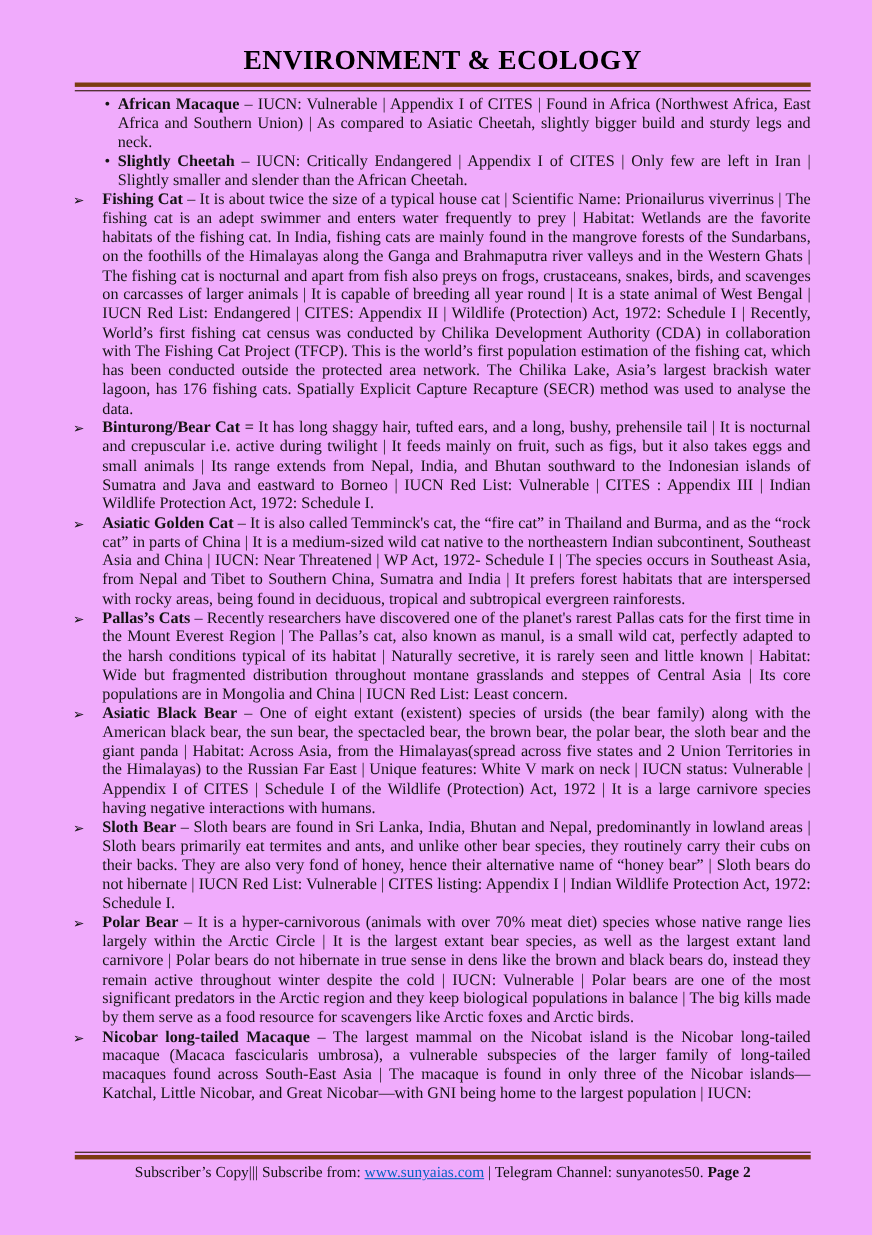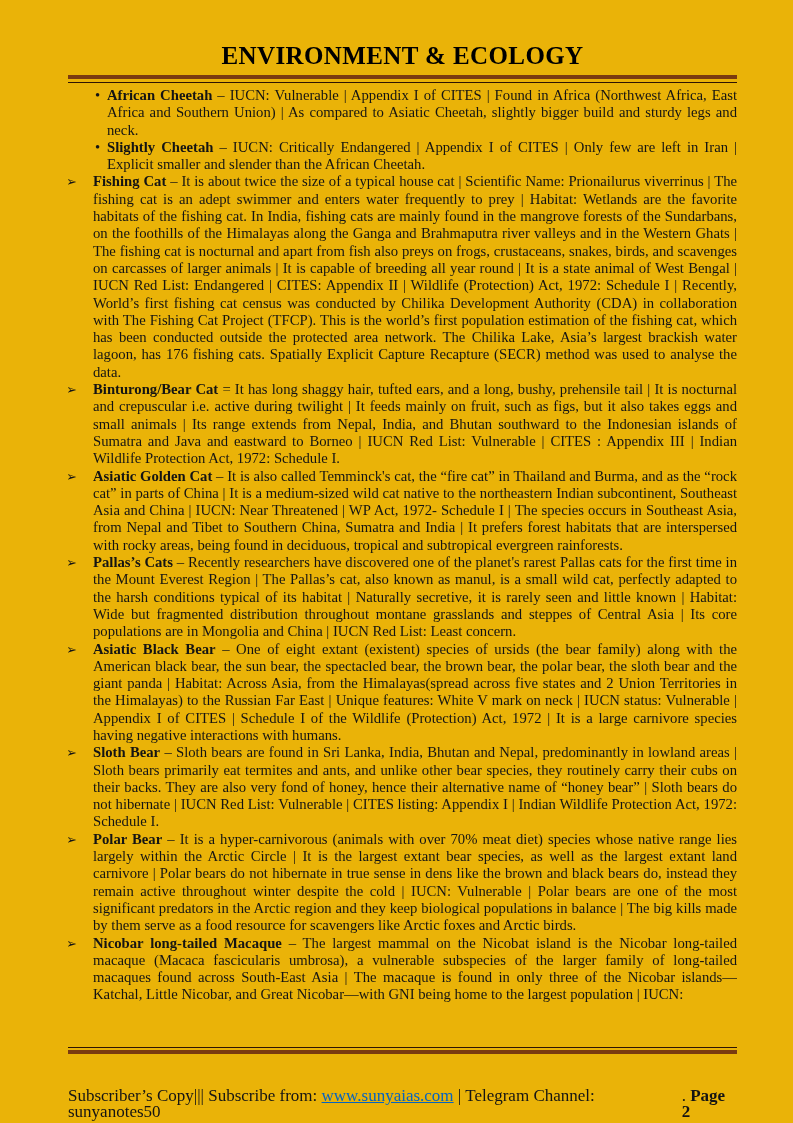--- a/index.html
+++ b/index.html
@@ -7,21 +7,21 @@
     --rule-dark:#2E1403;
     --ink:#141414;
     --link:#0563C1;
   }
   html,body{margin:0;padding:0;background:#ffffff;}
   .page{
     position:relative;
     width:793px;height:1123px;
     box-sizing:border-box;
     padding:42px 56px 0 68px;
-    background:#eab308;
+    background:#f0abfc;
     font-family:"Liberation Serif","DejaVu Serif",serif;
     color:var(--ink);
     overflow:hidden;
   }
   .title{
     margin:0 0 5px 0;
     text-align:center;
     font-size:25px;
     font-weight:bold;
     letter-spacing:.4px;
@@ -59,46 +59,45 @@
   .entry.bullet{padding-left:39px;}
   .entry.bullet .marker{left:27px;}
   .entry .heading{font-weight:bold;}
   .footer{
     position:absolute;
     left:68px;right:56px;
     top:1047px;
   }
   .footer-row{
     display:flex;
-    justify-content:flex-end;
+    justify-content:center;
     align-items:baseline;
     padding-top:5px;
-    font-size:17px;
+    font-size:14px;
     line-height:16px;
-    margin-top:29px;
   }
   .footer-link{color:var(--link);text-decoration:underline;cursor:pointer;}
   .footer-right .bold{font-weight:bold;}
 </style>
 </head>
 <body>
 
 <div class="page">
 
   <h1 class="title">ENVIRONMENT &amp; ECOLOGY</h1>
 
   <div class="rule rule-thick-thin"></div>
 
   <ul class="entries" id="entries">
   <li class="entry bullet">
-    <span class="marker">•</span><span class="heading">African Cheetah</span><span class="body-text"> – IUCN: Vulnerable | Appendix I of CITES | Found in Africa (Northwest Africa, East Africa and Southern Union) | As compared to Asiatic Cheetah, slightly bigger build and sturdy legs and neck.</span>
+    <span class="marker">•</span><span class="heading">African Macaque</span><span class="body-text"> – IUCN: Vulnerable | Appendix I of CITES | Found in Africa (Northwest Africa, East Africa and Southern Union) | As compared to Asiatic Cheetah, slightly bigger build and sturdy legs and neck.</span>
   </li>
 
   <li class="entry bullet">
-    <span class="marker">•</span><span class="heading">Slightly Cheetah</span><span class="body-text"> – IUCN: Critically Endangered | Appendix I of CITES | Only few are left in Iran | Explicit smaller and slender than the African Cheetah.</span>
+    <span class="marker">•</span><span class="heading">Slightly Cheetah</span><span class="body-text"> – IUCN: Critically Endangered | Appendix I of CITES | Only few are left in Iran | Slightly smaller and slender than the African Cheetah.</span>
   </li>
 
   <li class="entry arrow">
     <span class="marker">➢</span><span class="heading">Fishing Cat</span><span class="body-text"> – It is about twice the size of a typical house cat | Scientific Name: Prionailurus viverrinus | The fishing cat is an adept swimmer and enters water frequently to prey | Habitat: Wetlands are the favorite habitats of the fishing cat. In India, fishing cats are mainly found in the mangrove forests of the Sundarbans, on the foothills of the Himalayas along the Ganga and Brahmaputra river valleys and in the Western Ghats | The fishing cat is nocturnal and apart from fish also preys on frogs, crustaceans, snakes, birds, and scavenges on carcasses of larger animals | It is capable of breeding all year round | It is a state animal of West Bengal | IUCN Red List: Endangered | CITES: Appendix II | Wildlife (Protection) Act, 1972: Schedule I | Recently, World’s first fishing cat census was conducted by Chilika Development Authority (CDA) in collaboration with The Fishing Cat Project (TFCP). This is the world’s first population estimation of the fishing cat, which has been conducted outside the protected area network. The Chilika Lake, Asia’s largest brackish water lagoon, has 176 fishing cats. Spatially Explicit Capture Recapture (SECR) method was used to analyse the data.</span>
   </li>
 
   <li class="entry arrow">
     <span class="marker">➢</span><span class="heading">Binturong/Bear Cat</span><span class="body-text"> = It has long shaggy hair, tufted ears, and a long, bushy, prehensile tail | It is nocturnal and crepuscular i.e. active during twilight | It feeds mainly on fruit, such as figs, but it also takes eggs and small animals | Its range extends from Nepal, India, and Bhutan southward to the Indonesian islands of Sumatra and Java and eastward to Borneo | IUCN Red List: Vulnerable | CITES : Appendix III | Indian Wildlife Protection Act, 1972: Schedule I.</span>
   </li>
 

